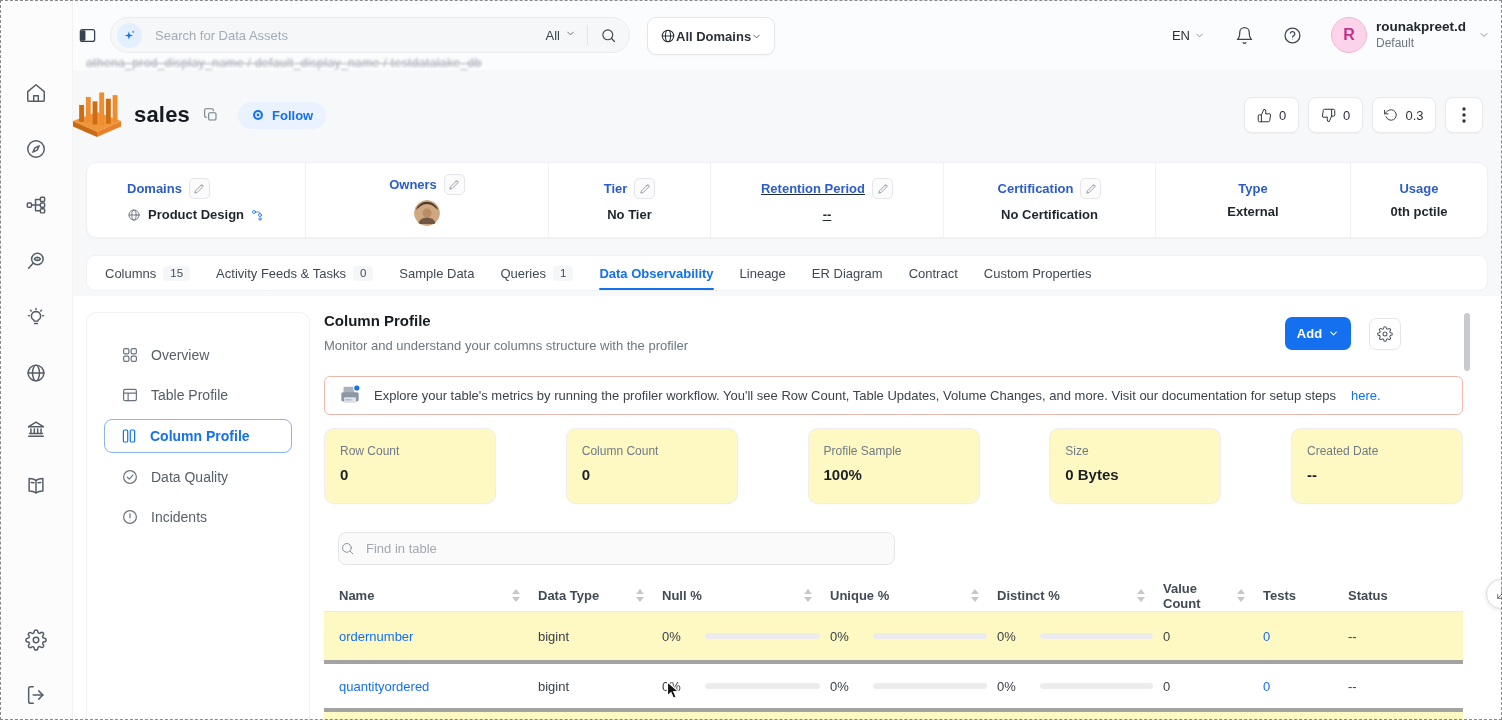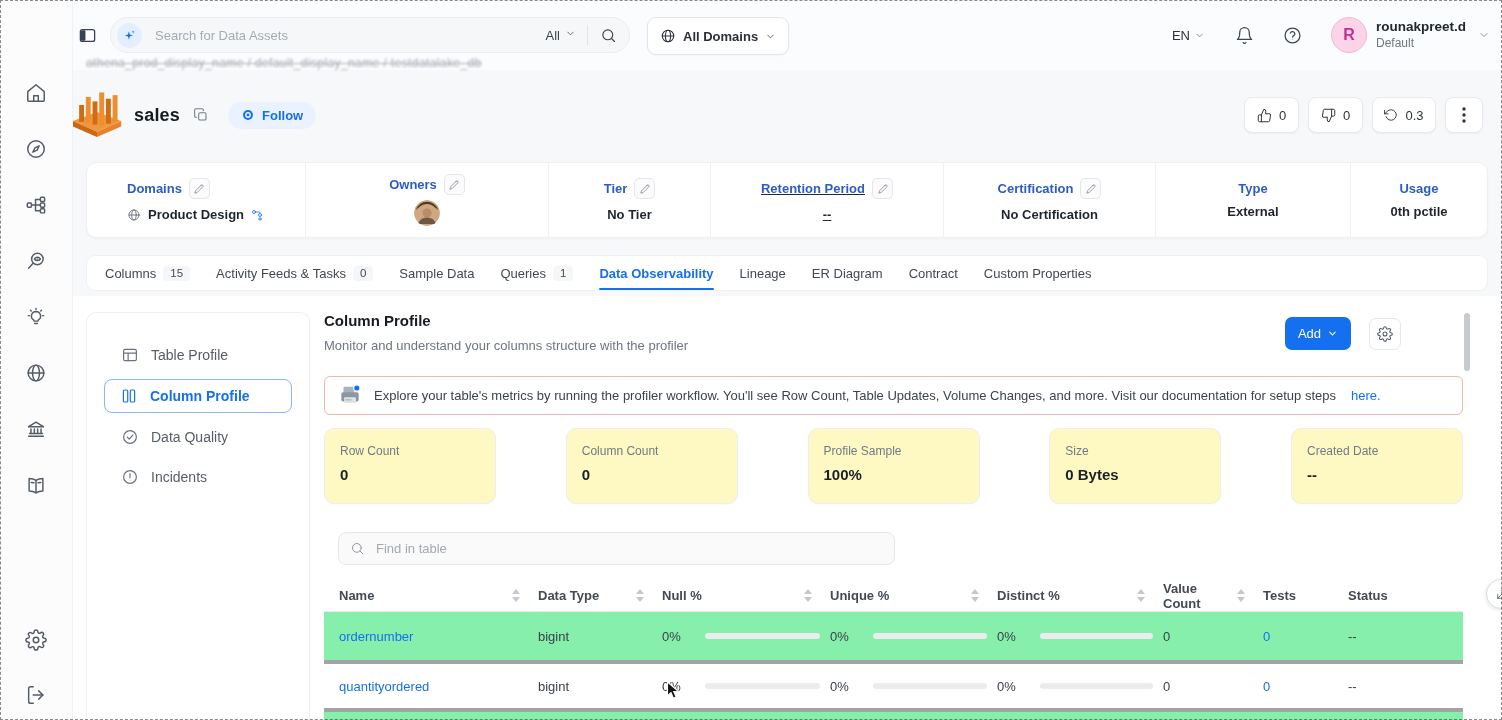--- a/index.html
+++ b/index.html
@@ -18,39 +18,39 @@
   .topnav{position:absolute;left:72px;top:0;width:1430px;height:70px;background:#fbfcfd;}
   .toggle-btn{position:absolute;left:6px;top:26px;color:#374151;}
   .searchpill{position:absolute;left:38px;top:17px;width:520px;height:36px;background:#f6f7f8;border:1px solid #ececf0;
               border-radius:18px;display:flex;align-items:center;padding:0 12px 0 6px;box-sizing:border-box;}
   .sparkle-badge{width:25px;height:25px;border-radius:50%;background:#e3efff;display:flex;align-items:center;justify-content:center;flex:none;}
   .search-input{border:none;outline:none;background:transparent;font-family:inherit;font-size:13px;color:#333;flex:1;margin-left:11px;min-width:0;}
   .search-input::placeholder{color:#a4abb4;}
   .scope{display:flex;align-items:flex-start;gap:5px;font-size:13px;color:#3c434b;margin-right:11px;cursor:pointer;margin-left:8px;}
   .pill-divider{width:1px;height:20px;background:#e2e4e8;margin-right:12px;}
   .domains-pill{position:absolute;left:575px;top:17px;height:36px;background:#fff;border:1px solid #e3e6ea;border-radius:9px;
-                display:flex;align-items:center;gap:7px;padding:0 12px;font-size:13px;font-weight:700;color:#2b3138;cursor:pointer;
+                display:flex;align-items:center;padding:0 12px;font-size:13px;font-weight:700;color:#2b3138;cursor:pointer;
                 box-shadow:0 1px 2px rgba(16,24,40,.04);}
   .nav-right{position:absolute;right:12px;top:0;height:70px;display:flex;align-items:center;}
   .lang{display:flex;align-items:center;gap:4px;font-size:13px;color:#2b3138;margin-right:30px;cursor:pointer;text-align:center;}
   .navicon{color:#3f4650;margin-right:29px;cursor:pointer;display:flex;}
   .avatar{width:36px;height:36px;border-radius:50%;background:#fbd4e9;border:1.5px solid #f5b5d8;color:#c72f8e;
           font-size:16px;font-weight:700;display:flex;align-items:center;justify-content:center;box-sizing:border-box;}
   .userblock{margin-left:9px;line-height:1.25;}
   .username{font-size:13.5px;font-weight:700;color:#22272e;}
   .userteam{font-size:12px;color:#6d7681;}
   .user-chev{color:#6b7280;margin-left:12px;}
 
   
   .breadcrumb{position:absolute;left:86px;top:56px;font-size:12px;color:#a7adb5;letter-spacing:.4px;
               text-decoration:line-through;filter:blur(1px);white-space:nowrap;}
 
   
   .entity{position:absolute;left:70px;top:88px;display:flex;align-items:center;}
-  .entity-title{font-size:18px;font-weight:700;color:#161b21;margin-left:10px;letter-spacing:.2px;}
+  .entity-title{font-size:22px;font-weight:700;color:#161b21;margin-left:10px;letter-spacing:.2px;}
   .copy-btn{margin-left:13px;color:#737c86;cursor:pointer;display:flex;}
   .follow-btn{margin-left:19px;height:27px;background:#e9f2fe;border-radius:14px;display:flex;align-items:center;gap:7px;
               padding:0 13px;color:#1570ef;font-size:13px;font-weight:700;cursor:pointer;}
   .entity-actions{position:absolute;right:19px;top:97px;display:flex;gap:9px;}
   .act-btn{height:36px;background:#fff;border:1px solid #e7e9ec;border-radius:8px;display:flex;align-items:center;justify-content:center;
            gap:7px;font-size:13px;color:#2e343b;cursor:pointer;box-shadow:0 1px 2px rgba(16,24,40,.04);box-sizing:border-box;}
 
   
   .meta-card{position:absolute;left:86px;top:162px;width:1402px;height:76px;background:#fff;border:1px solid #eef0f3;
              border-radius:10px;display:flex;box-sizing:border-box;box-shadow:0 1px 2px rgba(16,24,40,.03);}
@@ -78,46 +78,46 @@
           box-sizing:border-box;padding-top:22px;box-shadow:0 1px 2px rgba(16,24,40,.03);}
   .subnav-item{height:40px;display:flex;align-items:center;gap:12px;padding-left:34px;font-size:14px;color:#555e68;cursor:pointer;}
   .subnav-item .sicon{color:#6a7280;display:flex;}
   .subnav-item.active{height:32px;margin:4px 17px;padding-left:15px;border:1px solid #8ab4f3;border-radius:8px;color:#1570ef;font-weight:700;}
   .subnav-item.active .sicon{color:#1570ef;}
 
   .main{position:absolute;left:252px;top:16px;width:1139px;}
   .main-heading{font-size:15px;font-weight:700;color:#171c22;}
   .main-sub{margin-top:9px;font-size:13px;color:#6d7681;}
   .add-btn{position:absolute;right:112px;top:5px;width:66px;height:33px;background:#1570ef;color:#fff;border:none;border-radius:7px;
-           font-size:13px;font-weight:400;display:flex;align-items:center;justify-content:center;gap:6px;cursor:pointer;font-family:inherit;}
+           font-size:13px;font-weight:700;display:flex;align-items:center;justify-content:center;gap:6px;cursor:pointer;font-family:inherit;}
   .gear-btn{position:absolute;right:62px;top:6px;width:32px;height:32px;border:1px solid #e4e7ea;background:#fff;border-radius:7px;
             display:flex;align-items:center;justify-content:center;color:#515a64;cursor:pointer;box-sizing:border-box;}
   .banner{margin-top:23px;height:39px;border:1px solid #eeb7ac;border-radius:6px;background:#fff;display:flex;align-items:center;
           gap:11px;padding:0 12px;box-sizing:border-box;width:1139px;}
   .banner-text{font-size:13px;color:#3c434b;}
   .banner-link{font-size:13px;color:#1570ef;margin-left:4px;cursor:pointer;}
   .stats{margin-top:13px;display:flex;justify-content:space-between;width:1139px;}
   .stat-card{width:172px;height:76px;border:1px solid #ededf2;border-radius:10px;background:#fef9c3;box-sizing:border-box;
              padding:15px 0 0 15px;box-shadow:0 1px 2px rgba(16,24,40,.02);}
   .stat-label{font-size:12px;color:#707a85;}
   .stat-value{margin-top:8px;font-size:15px;font-weight:700;color:#1b2026;}
   .find-wrap{margin-top:28px;margin-left:14px;width:557px;height:33px;border:1px solid #e4e7ea;background:#fafafa;border-radius:8px;
-             display:flex;align-items:center;padding:0 11px;box-sizing:border-box;gap:9px;color:#8e959e;}
+             display:flex;align-items:center;padding:0 1px;box-sizing:border-box;gap:9px;color:#8e959e;}
   .find-input{border:none;outline:none;background:transparent;font-family:inherit;font-size:13px;color:#333;flex:1;}
   .find-input::placeholder{color:#a2a9b1;}
   .ptable{margin-top:15px;width:1139px;}
   .thead,.trow{display:grid;grid-template-columns:199px 124px 168px 167px 166px 100px 85px 1fr;align-items:center;padding-left:15px;box-sizing:border-box;}
   .thead{height:32px;border-bottom:1px solid #e9ebee;}
   .th{display:flex;align-items:center;justify-content:space-between;padding-right:18px;font-size:13px;font-weight:600;color:#424a53;}
   .sorter{display:flex;flex-direction:column;gap:2.5px;}
   .sorter .up{width:0;height:0;border-left:4px solid transparent;border-right:4px solid transparent;border-bottom:5px solid #c3c8ce;}
   .sorter .dn{width:0;height:0;border-left:4px solid transparent;border-right:4px solid transparent;border-top:5px solid #c3c8ce;}
   .trow{height:48px;font-size:13px;color:#3a4149;}
   .trow + .trow{border-top:4px solid #a3a3a3;}
-  .trow.odd{background:#86efac;}
+  .trow.odd{background:#fef9c3;}
   .cell-link{color:#1570ef;cursor:pointer;}
   .pctcell{display:flex;align-items:center;padding-right:10px;}
   .pctbar{flex:1;margin-left:24px;height:6px;background:#ececee;border-radius:3px;}
 
   .vscroll{position:absolute;left:1392px;top:17px;width:6px;height:58px;background:#c7cace;border-radius:3px;}
   .expand-fab{position:absolute;left:1414px;top:283px;width:30px;height:30px;border-radius:50%;background:#fff;border:1px solid #d9dde2;
               box-shadow:0 1px 4px rgba(16,24,40,.12);display:flex;align-items:center;justify-content:center;color:#596270;cursor:pointer;box-sizing:border-box;}
   .cursor{position:absolute;left:666px;top:681px;z-index:50;pointer-events:none;}
 </style>
 </head>
@@ -465,20 +465,31 @@
         <span>Contract</span>
       </span>
     <span class="tab">
         <span>Custom Properties</span>
       </span>
   </nav>
 
   <div class="content">
 
     <div class="subnav">
+      <div class="subnav-item">
+        <span class="sicon">
+            <svg class="ic" width="18" height="18" viewBox="0 0 24 24">
+              <rect x="3.5" y="3.5" width="7" height="7" rx="1.8"></rect>
+              <rect x="13.5" y="3.5" width="7" height="7" rx="1.8"></rect>
+              <rect x="3.5" y="13.5" width="7" height="7" rx="1.8"></rect>
+              <rect x="13.5" y="13.5" width="7" height="7" rx="1.8"></rect>
+            </svg>
+          </span>
+        <span>Overview</span>
+      </div>
       <div class="subnav-item">
         <span class="sicon">
             <svg class="ic" width="18" height="18" viewBox="0 0 24 24">
               <rect x="3.5" y="4.5" width="17" height="15" rx="2"></rect>
               <path d="M3.5 9.5h17M9.5 9.5v10"></path>
             </svg>
           </span>
         <span>Table Profile</span>
       </div>
       <div class="subnav-item active">

